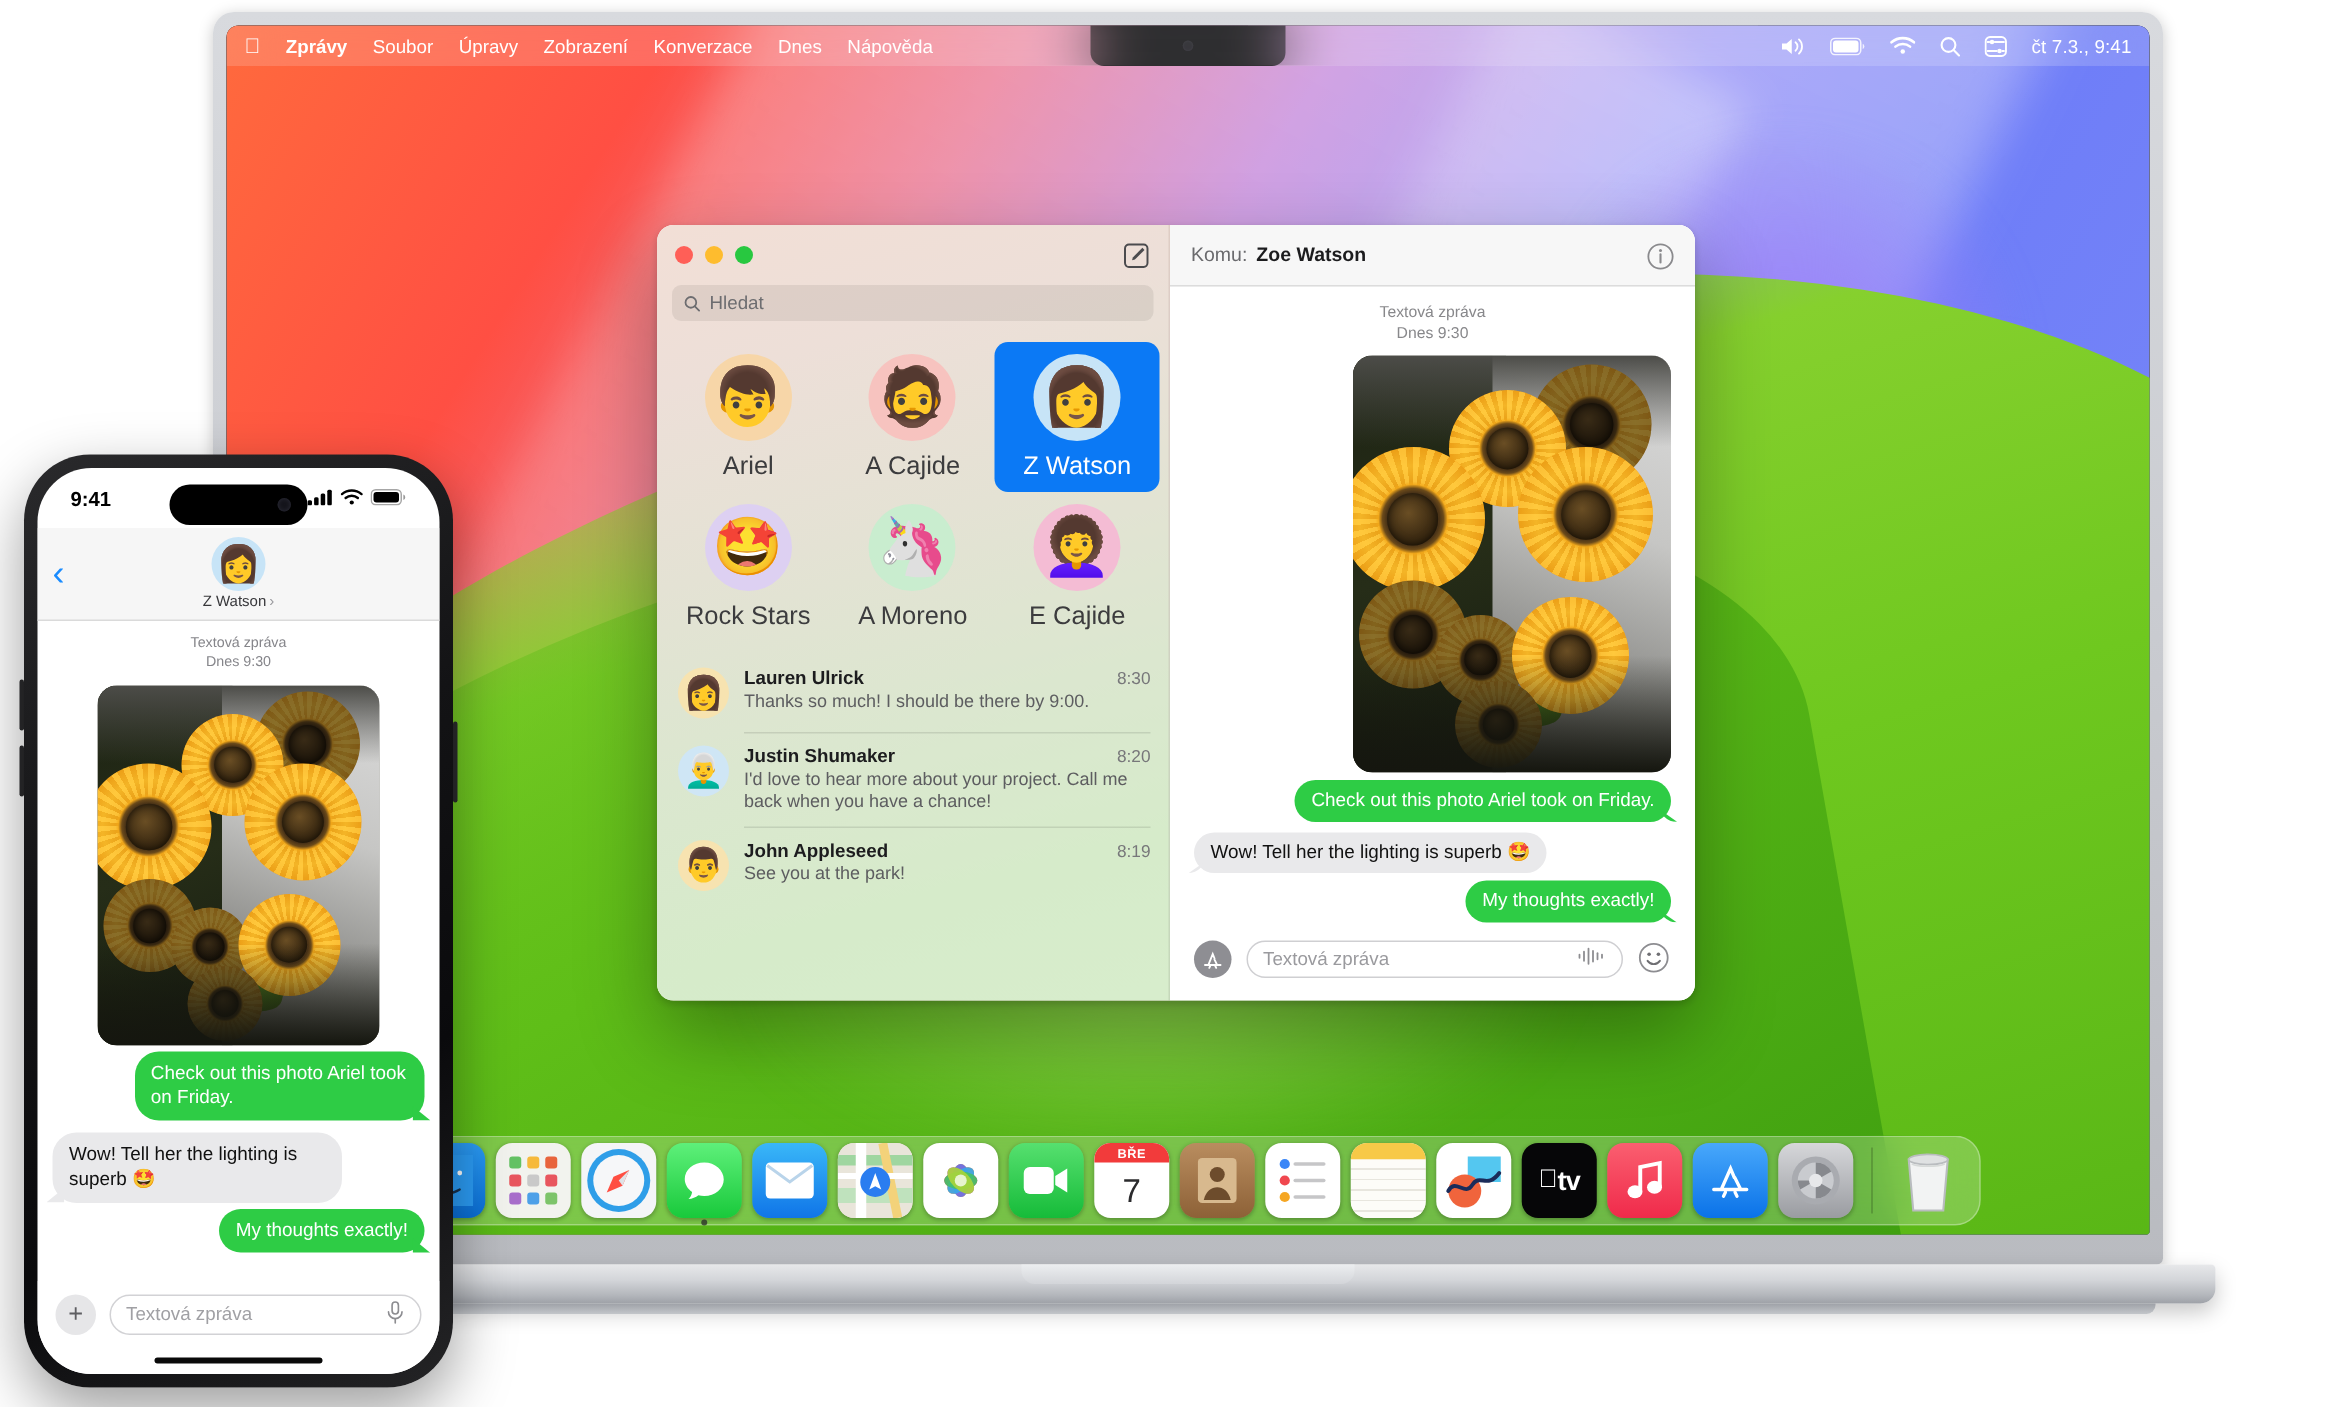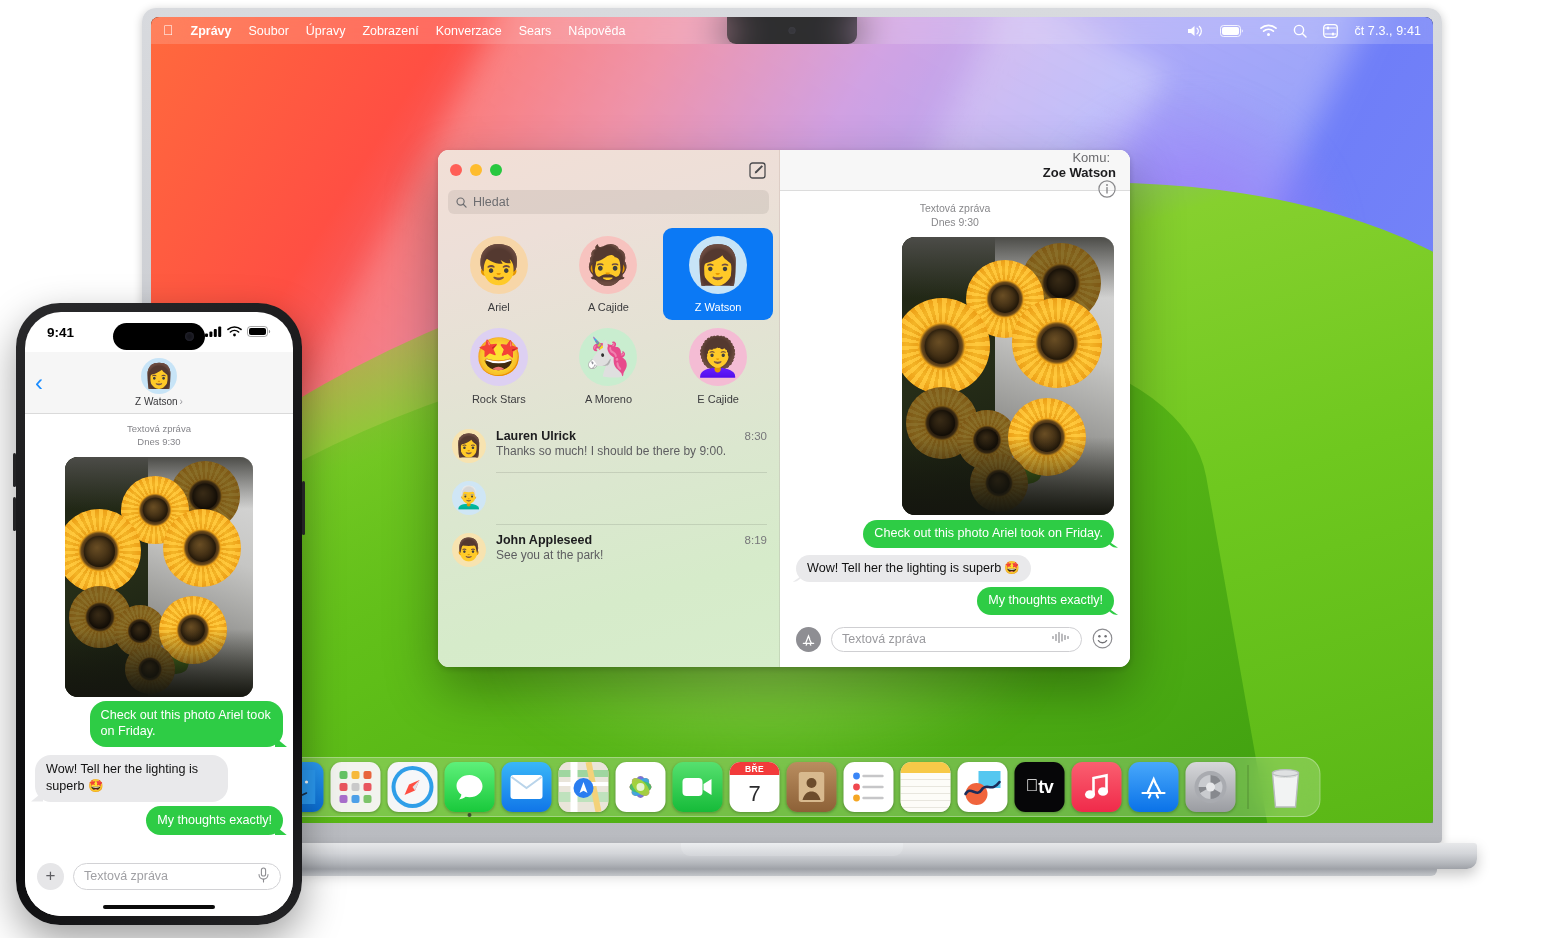--- a/index.html
+++ b/index.html
@@ -105,40 +105,40 @@
   #search-wrap { padding: 0 10px 8px 10px; }
   #search-box {
     height: 24px; border-radius: 6px; background: rgba(0,0,0,.07);
     display:flex; align-items:center; gap:6px; padding: 0 8px;
     font-size: 12.5px; color:#6d6d70;
   }
   #pins { display:grid; grid-template-columns: repeat(3,1fr); padding: 6px 6px 2px 6px; }
   .pin { display:flex; flex-direction:column; align-items:center; padding: 8px 2px 7px 2px; border-radius:9px; cursor:pointer; }
   .pin.selected { background:#0b79f5; }
   .pin-av { width:58px; height:58px; border-radius:50%; display:flex; align-items:center; justify-content:center; font-size:38px; line-height:1; overflow:hidden; }
-  .pin-name { margin-top:7px; font-size:11px; color:#3c3c3e; white-space:nowrap; }
+  .pin-name { margin-top:7px; font-size:17px; color:#3c3c3e; white-space:nowrap; }
   .pin.selected .pin-name { color:#fff; }
   #convos { margin-top:6px; padding: 0 0 0 0; flex:1; overflow:hidden; }
   .convo { display:flex; gap:10px; padding: 9px 12px 9px 14px; position:relative; cursor:pointer; }
   .convo + .convo::before {
     content:""; position:absolute; left:58px; right:12px; top:0; height:1px; background: rgba(0,0,0,.10);
   }
   .convo-av { width:34px; height:34px; border-radius:50%; flex:none; display:flex; align-items:center; justify-content:center; font-size:22px; overflow:hidden; }
   .convo-body { flex:1; min-width:0; }
   .convo-top { display:flex; align-items:baseline; }
   .convo-name { font-size:12.5px; font-weight:bold; color:#1c1c1e; }
   .convo-time { margin-left:auto; font-size:11.5px; color:#77777a; }
   .convo-prev { font-size:12px; color:#5d5d60; line-height:1.26; margin-top:1px; }
 
   
   #msg-thread { flex:1; display:flex; flex-direction:column; background:#fff; }
   #thread-head {
-    height:41px; display:flex; align-items:flex-end; padding: 0 14px;
+    height:41px; display:flex; align-items:flex-start; padding: 12px 14px;
     background:#f7f7f7; border-bottom:1px solid #dcdcdc;
-    font-size:13px; color:#1c1c1e;flex-direction:column;
+    font-size:13px; color:#1c1c1e;
   }
   #to-label { color:#6a6a6d; margin-right:6px; }
   #to-name { font-weight:bold; }
   #info-btn { margin-left:auto; cursor:pointer; }
   #thread-body { flex:1; padding: 10px 16px 4px 16px; display:flex; flex-direction:column; overflow:hidden; }
   .thread-stamp { text-align:center; font-size:10.5px; color:#88888b; line-height:1.35; margin-bottom:8px; }
   .photo-wrap { align-self:flex-end; width:212px; height:292px; border-radius:13px; overflow:hidden; position:relative; }
   .bubble { max-width:82%; padding:5px 11px 6px 11px; border-radius:15px; font-size:12.6px; line-height:1.32; position:relative; }
   .bubble.out { align-self:flex-end; background:#2ecc45; color:#fff; margin-top:5px; }
   .bubble.in { align-self:flex-start; background:#e9e9eb; color:#111; margin-top:7px; }
@@ -299,21 +299,21 @@
         </div>
 
         <div id="menubar">
           <div id="menu-left">
             <span class="apple-logo"></span>
             <span class="menu-item app-name">Zprávy</span>
             <span class="menu-item">Soubor</span>
             <span class="menu-item">Úpravy</span>
             <span class="menu-item">Zobrazení</span>
             <span class="menu-item">Konverzace</span>
-            <span class="menu-item">Sears</span>
+            <span class="menu-item">Dnes</span>
             <span class="menu-item">Nápověda</span>
           </div>
           <div id="menu-right">
             <span class="mb-ico">
               <svg width="17" height="14" viewBox="0 0 17 14">
                   <path d="M1 5h3l3.5-3v10L4 9H1z" fill="#fff"></path>
                   <path d="M10 4.2a3.6 3.6 0 010 5.6" stroke="#fff" stroke-width="1.2" fill="none" stroke-linecap="round"></path>
                   <path d="M12.3 2.3a6.4 6.4 0 010 9.4" stroke="#fff" stroke-width="1.2" fill="none" stroke-linecap="round"></path>
                 </svg>
             </span>
@@ -426,20 +426,27 @@
                     <span class="convo-name">Lauren Ulrick</span>
                     <span class="convo-time">8:30</span>
                   </div>
                   <div class="convo-prev">Thanks so much! I should be there by 9:00.</div>
                 </div>
               </div>
               <div class="convo">
                 <div class="convo-av" style="background:#cfe6f5">
                     <span>👨‍🦳</span>
                   </div>
+                <div class="convo-body">
+                  <div class="convo-top">
+                    <span class="convo-name">Justin Shumaker</span>
+                    <span class="convo-time">8:20</span>
+                  </div>
+                  <div class="convo-prev">I'd love to hear more about your project. Call me back when you have a chance!</div>
+                </div>
               </div>
               <div class="convo">
                 <div class="convo-av" style="background:#f7e3b0">
                     <span>👨</span>
                   </div>
                 <div class="convo-body">
                   <div class="convo-top">
                     <span class="convo-name">John Appleseed</span>
                     <span class="convo-time">8:19</span>
                   </div>

